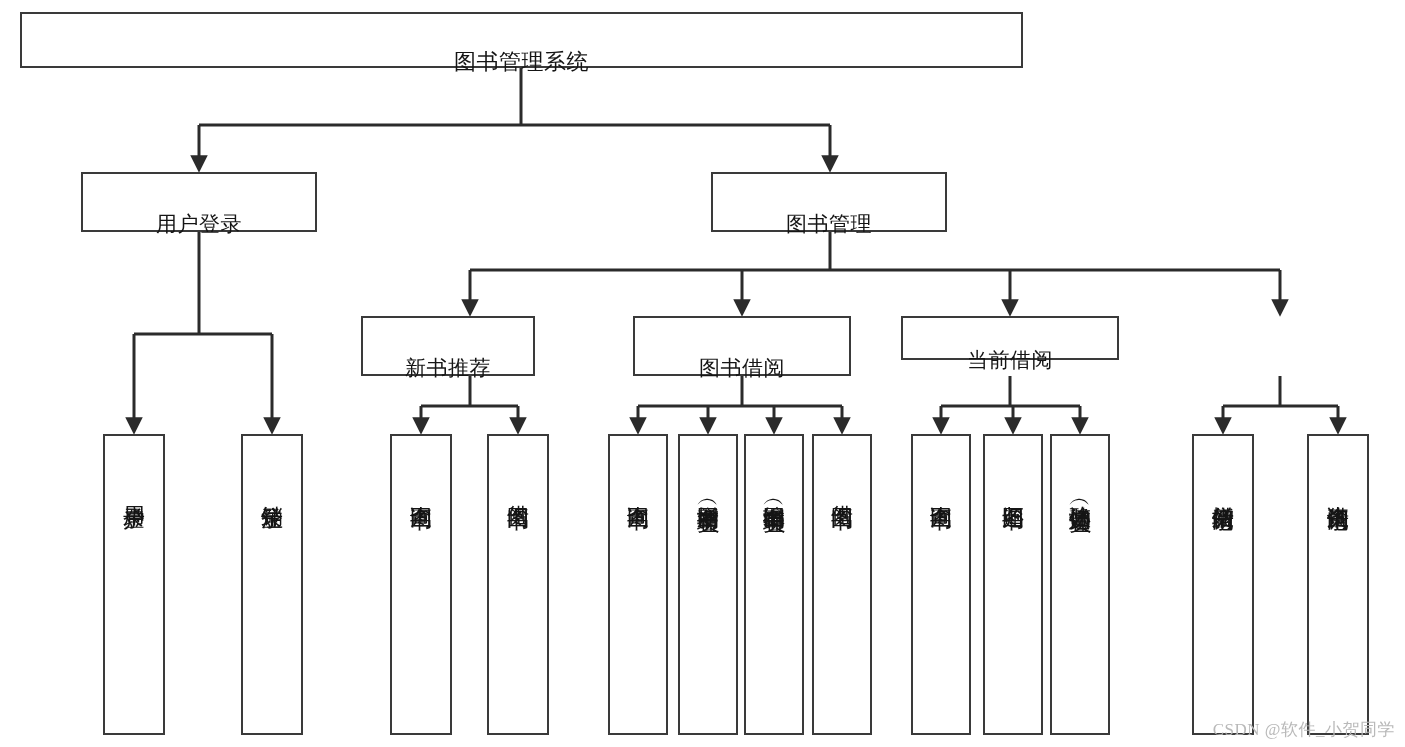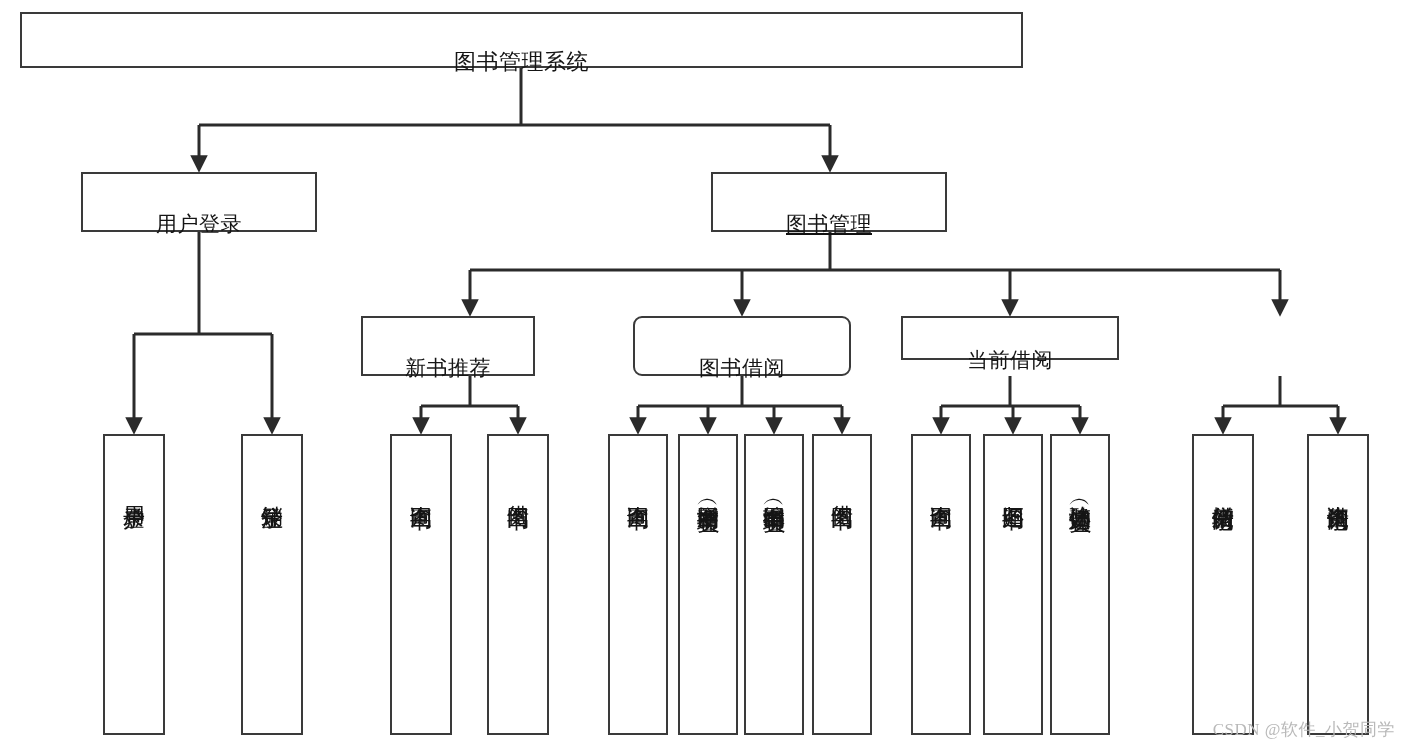--- a/index.html
+++ b/index.html
@@ -129,28 +129,28 @@
     </g>
   </svg>
 
   <div class="node horizontal title" style="left:20px; top:12px; width:1003px; height:56px;">
     <span class="node-label">图书管理系统</span>
   </div>
 
   <div class="node horizontal" style="left:81px; top:172px; width:236px; height:60px;">
     <span class="node-label">用户登录</span>
   </div>
-  <div class="node horizontal" style="left:711px; top:172px; width:236px; height:60px;text-decoration:underline;">
+  <div class="node horizontal" style="left:711px; top:172px; width:236px; height:60px;">
     <span class="node-label">图书管理</span>
   </div>
 
   <div class="node horizontal" style="left:361px; top:316px; width:174px; height:60px;">
     <span class="node-label">新书推荐</span>
   </div>
-  <div class="node horizontal" style="left:633px; top:316px; width:218px; height:60px;border-radius:9px;">
+  <div class="node horizontal" style="left:633px; top:316px; width:218px; height:60px;">
     <span class="node-label">图书借阅</span>
   </div>
   <div class="node horizontal" style="left:901px; top:316px; width:218px; height:44px;">
     <span class="node-label">当前借阅</span>
   </div>
 
   <div class="node vertical" style="left:103px; top:434px; width:62px; height:301px;">
     <span class="node-label">用户登录</span>
   </div>
   <div class="node vertical" style="left:241px; top:434px; width:62px; height:301px;">

